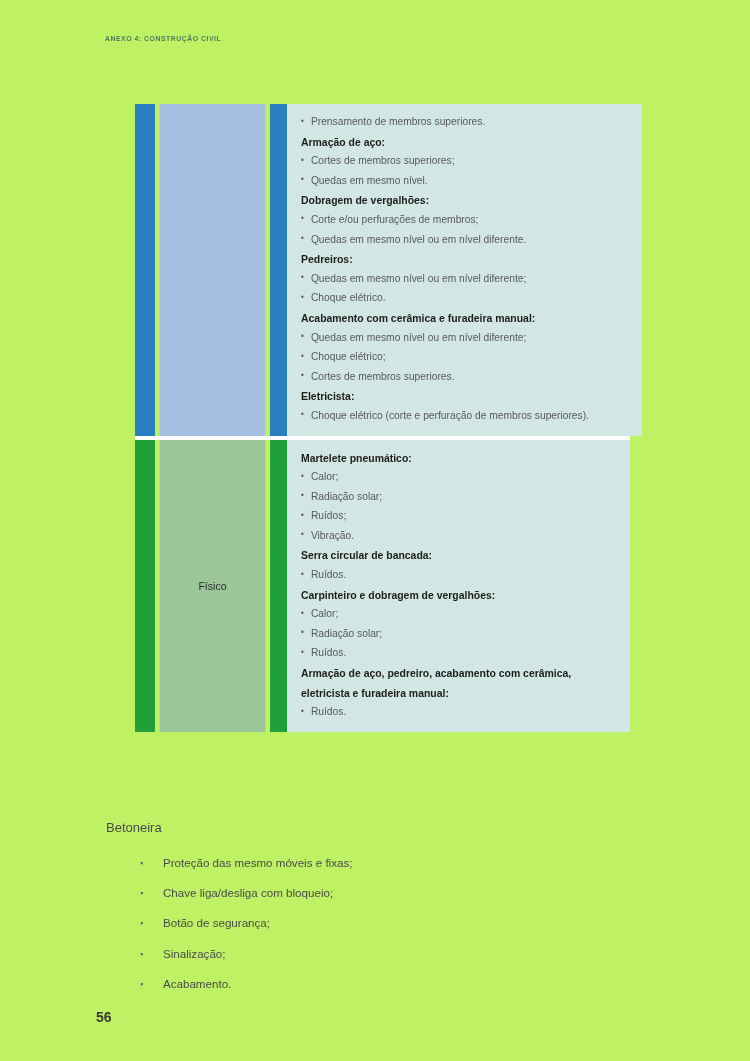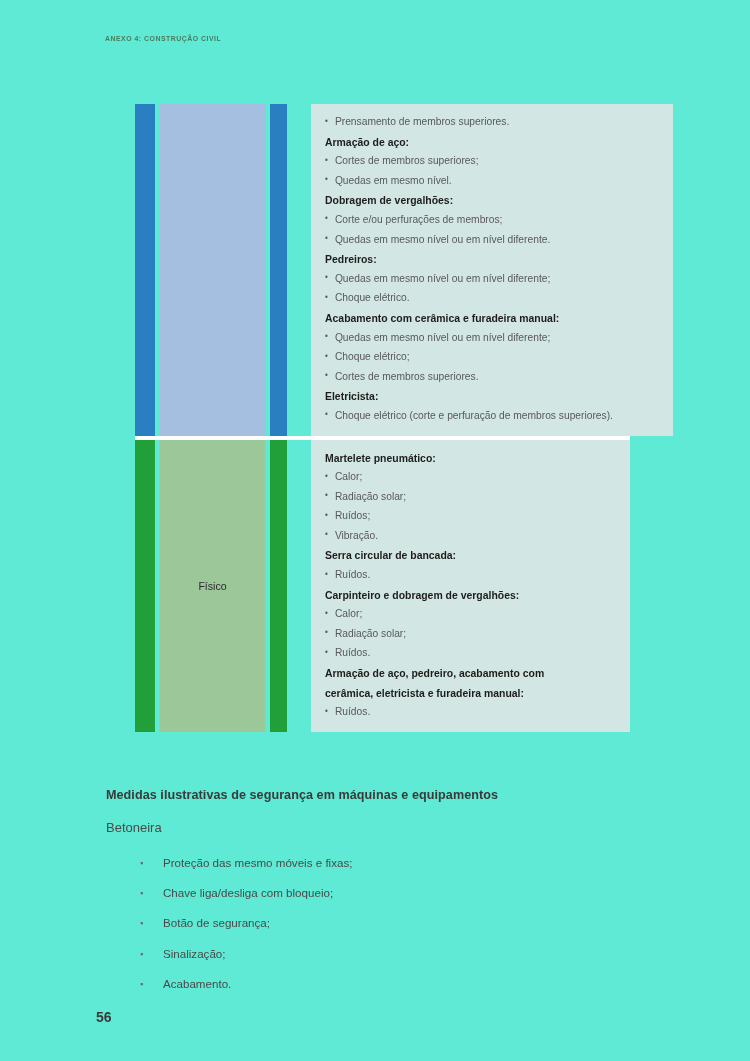--- a/index.html
+++ b/index.html
@@ -11,21 +11,21 @@
     width: 750px;
     height: 1061px;
     position: relative;
     font-family: "Liberation Sans", sans-serif;
     overflow: hidden;
   }
 
   .page {
     position: absolute;
     inset: 0;
-    background: #5eead4;
+    background: #bef264;
   }
 
   
   .running-header {
     position: absolute;
     left: 105px;
     top: 34px;
     font-family: "Liberation Sans", sans-serif;
     font-size: 7.5px;
     letter-spacing: 0.55px;
@@ -68,23 +68,22 @@
     align-items: center;
     justify-content: center;
     font-family: "Liberation Sans", sans-serif;
     font-size: 11.5px;
     color: #2b2b2b;
     transform: scaleX(0.92);
   }
   .content-cell {
     flex: 1 1 auto;
     background: #d2e6e3;
-    padding: 8px 28px 10px 14px;
+    padding: 8px 21px 10px 14px;
     box-sizing: border-box;
-    margin-left: 24px;
   }
 
   
   .row-bio .stripe,
   .row-bio .stripe-inner { background: #2a7fc1; }
   .row-bio .label-cell   { background: #a5bfe0; }
 
   .row-fis .stripe,
   .row-fis .stripe-inner { background: #21a03a; }
   .row-fis .label-cell   { background: #9cc799; }
@@ -231,21 +230,20 @@
         <div class="bullet-line">Calor;</div>
         <div class="bullet-line">Radiação solar;</div>
         <div class="bullet-line">Ruídos.</div>
         <div class="cat-heading wrap">Armação de aço, pedreiro, acabamento com cerâmica, eletricista e furadeira manual:</div>
         <div class="bullet-line">Ruídos.</div>
       </div>
     </div>
 
   </div>
 
-  <div class="section-title">Medidas ilustrativas de segurança em máquinas e equipamentos</div>
 
   <div class="sub-label">Betoneira</div>
 
   <ul class="measures-list">
     <li>
       <span class="li-dot">▪</span>
       <span>Proteção das mesmo móveis e fixas;</span>
     </li>
     <li>
       <span class="li-dot">▪</span>

